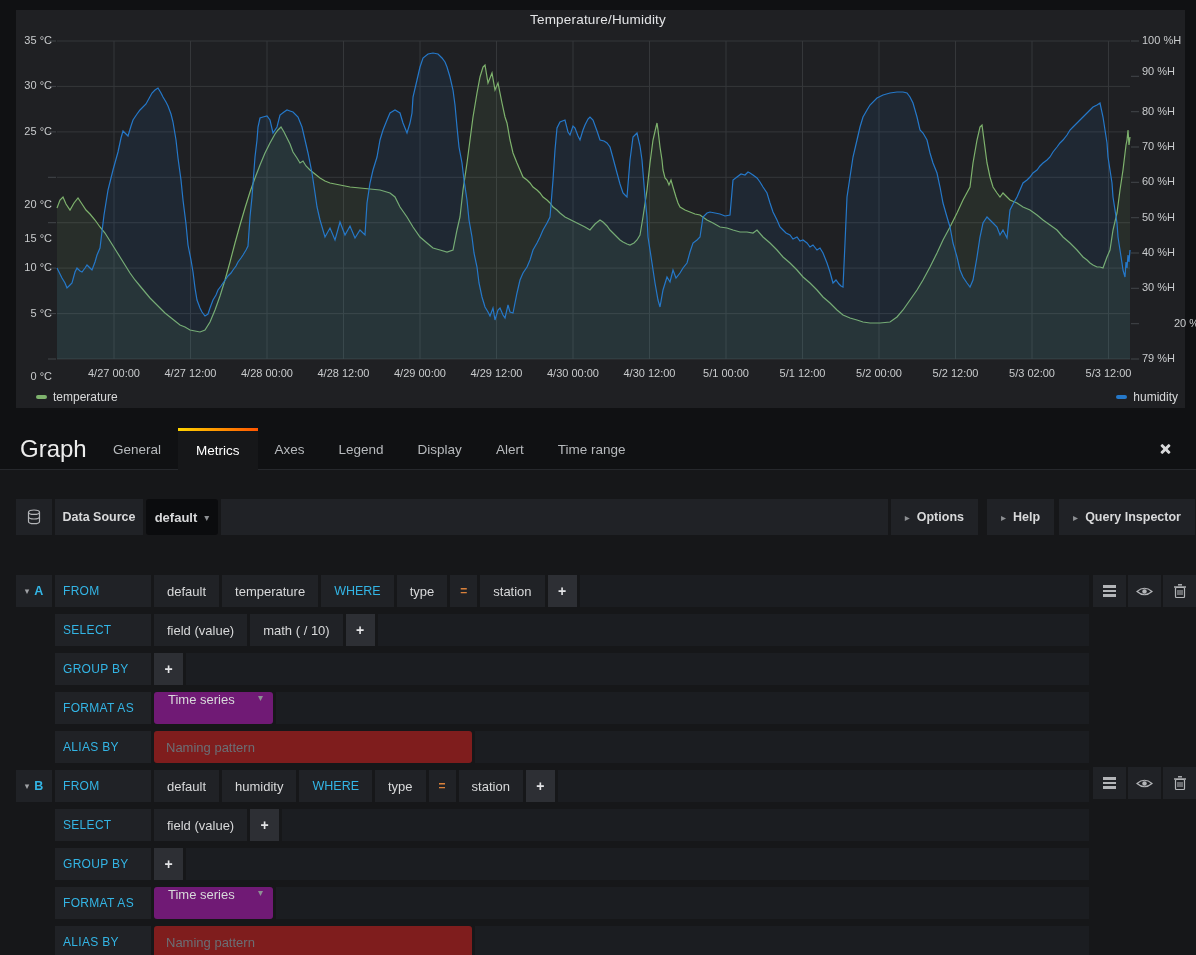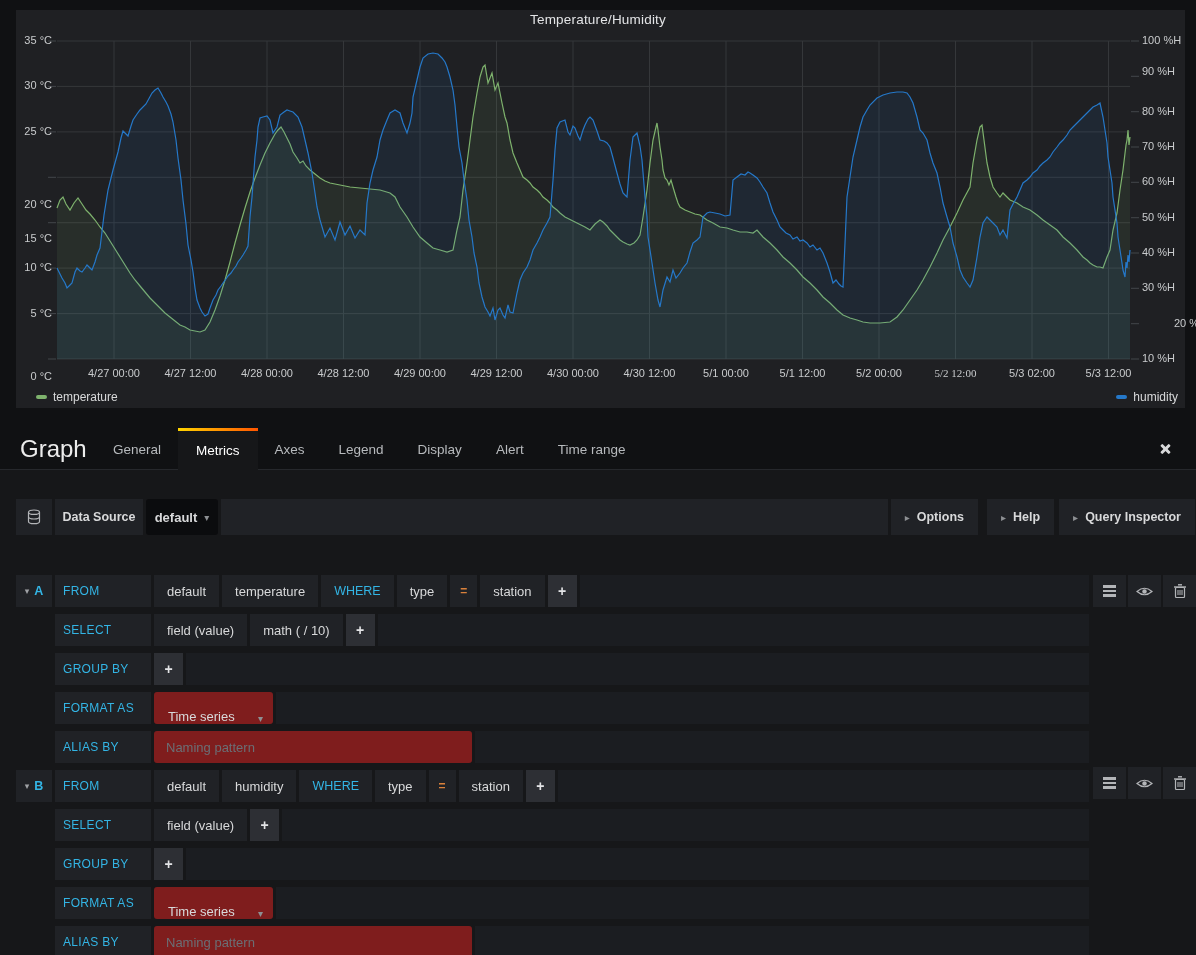--- a/index.html
+++ b/index.html
@@ -64,22 +64,22 @@
   .qletter { color:#33b5e5; font-size:12.5px; font-weight:700; }
   .kw-cell { width:96px; padding-left:8px; }
   .kw { color:#33b5e5; font-size:12px; font-weight:500; letter-spacing:.3px; }
   .spacer36 { width:36px; }
   .seg { padding:0 13px; font-size:13px; color:#d8d9da; cursor:pointer; justify-content:center; }
   .seg-kw { color:#33b5e5; font-weight:500; font-size:12.5px; }
   .seg-op { padding:0 10px; color:#d9813b; font-weight:700; font-size:12px; }
   .plus-cell { width:29px; background:#2d2f34; justify-content:center; color:#e3e4e6;
     font-size:14px; font-weight:700; cursor:pointer; }
   .q-filler { flex:1; background:#1b1d21; }
-  .fmt-select { width:119px; background:#7f1d1d; border-radius:3px; padding:0 10px 0 14px;
-    font-size:13px; color:#d8d9da; display:flex; align-items:flex-end;
+  .fmt-select { width:119px; background:#701a75; border-radius:3px; padding:0 10px 0 14px;
+    font-size:13px; color:#d8d9da; display:flex; align-items:flex-start;
     justify-content:space-between; cursor:pointer; }
   .alias-input { width:318px; background:#7f1d1d; border:none; border-radius:3px;
     padding:0 12px; font-size:13px; color:#d8d9da; outline:none;
     font-family:"Liberation Sans","DejaVu Sans",sans-serif; }
   .alias-input::placeholder { color:#6b6f75; }
 
   .qicons { position:absolute; left:1093px; display:flex; column-gap:2px; }
   .icon-cell { width:33px; height:32px; background:#202226; display:flex;
     align-items:center; justify-content:center; cursor:pointer; }
   .hamburger { display:flex; flex-direction:column; gap:2px; }
@@ -150,33 +150,33 @@
         <div class="tick-label yl" style="left: 2px; top: 352px; margin-top: 18px;">0 °C</div>
         <div class="tick-label yr" style="left: 1142px; top: 34px;">100 %H</div>
         <div class="tick-label yr" style="left: 1142px; top: 65px;">90 %H</div>
         <div class="tick-label yr" style="left: 1142px; top: 104.7px;">80 %H</div>
         <div class="tick-label yr" style="left: 1142px; top: 140px;">70 %H</div>
         <div class="tick-label yr" style="left: 1142px; top: 175.3px;">60 %H</div>
         <div class="tick-label yr" style="left: 1142px; top: 210.7px;">50 %H</div>
         <div class="tick-label yr" style="left: 1142px; top: 246px;">40 %H</div>
         <div class="tick-label yr" style="left: 1142px; top: 281.3px;">30 %H</div>
         <div class="tick-label yr" style="left: 1142px; top: 316.7px; margin-left: 32px;">20 %H</div>
-        <div class="tick-label yr" style="left: 1142px; top: 352px;">10 %H</div>
+        <div class="tick-label yr" style="left: 1142px; top: 352px;">79 %H</div>
         <div class="tick-label xl" style="left: 74px; top: 367px;">4/27 00:00</div>
         <div class="tick-label xl" style="left: 150.5px; top: 367px;">4/27 12:00</div>
         <div class="tick-label xl" style="left: 227px; top: 367px;">4/28 00:00</div>
         <div class="tick-label xl" style="left: 303.5px; top: 367px;">4/28 12:00</div>
         <div class="tick-label xl" style="left: 380px; top: 367px;">4/29 00:00</div>
         <div class="tick-label xl" style="left: 456.5px; top: 367px;">4/29 12:00</div>
         <div class="tick-label xl" style="left: 533px; top: 367px;">4/30 00:00</div>
         <div class="tick-label xl" style="left: 609.5px; top: 367px;">4/30 12:00</div>
         <div class="tick-label xl" style="left: 686px; top: 367px;">5/1 00:00</div>
         <div class="tick-label xl" style="left: 762.5px; top: 367px;">5/1 12:00</div>
         <div class="tick-label xl" style="left: 839px; top: 367px;">5/2 00:00</div>
-        <div class="tick-label xl" style="left: 915.5px; top: 367px; font-family: Liberation Serif, serif;">5/2 12:00</div>
+        <div class="tick-label xl" style="left: 915.5px; top: 367px;">5/2 12:00</div>
         <div class="tick-label xl" style="left: 992px; top: 367px;">5/3 02:00</div>
         <div class="tick-label xl" style="left: 1068.5px; top: 367px;">5/3 12:00</div>
       </div>
     <div class="legend-item" style="left:36px; top:390px;">
       <span class="legend-swatch" id="sw-temp" style="background: rgb(126, 178, 109);"></span>
       <span>temperature</span>
     </div>
     <div class="legend-item" style="right:18px; top:390px;">
       <span class="legend-swatch" id="sw-hum" style="background: rgb(37, 120, 201);"></span>
       <span>humidity</span>

